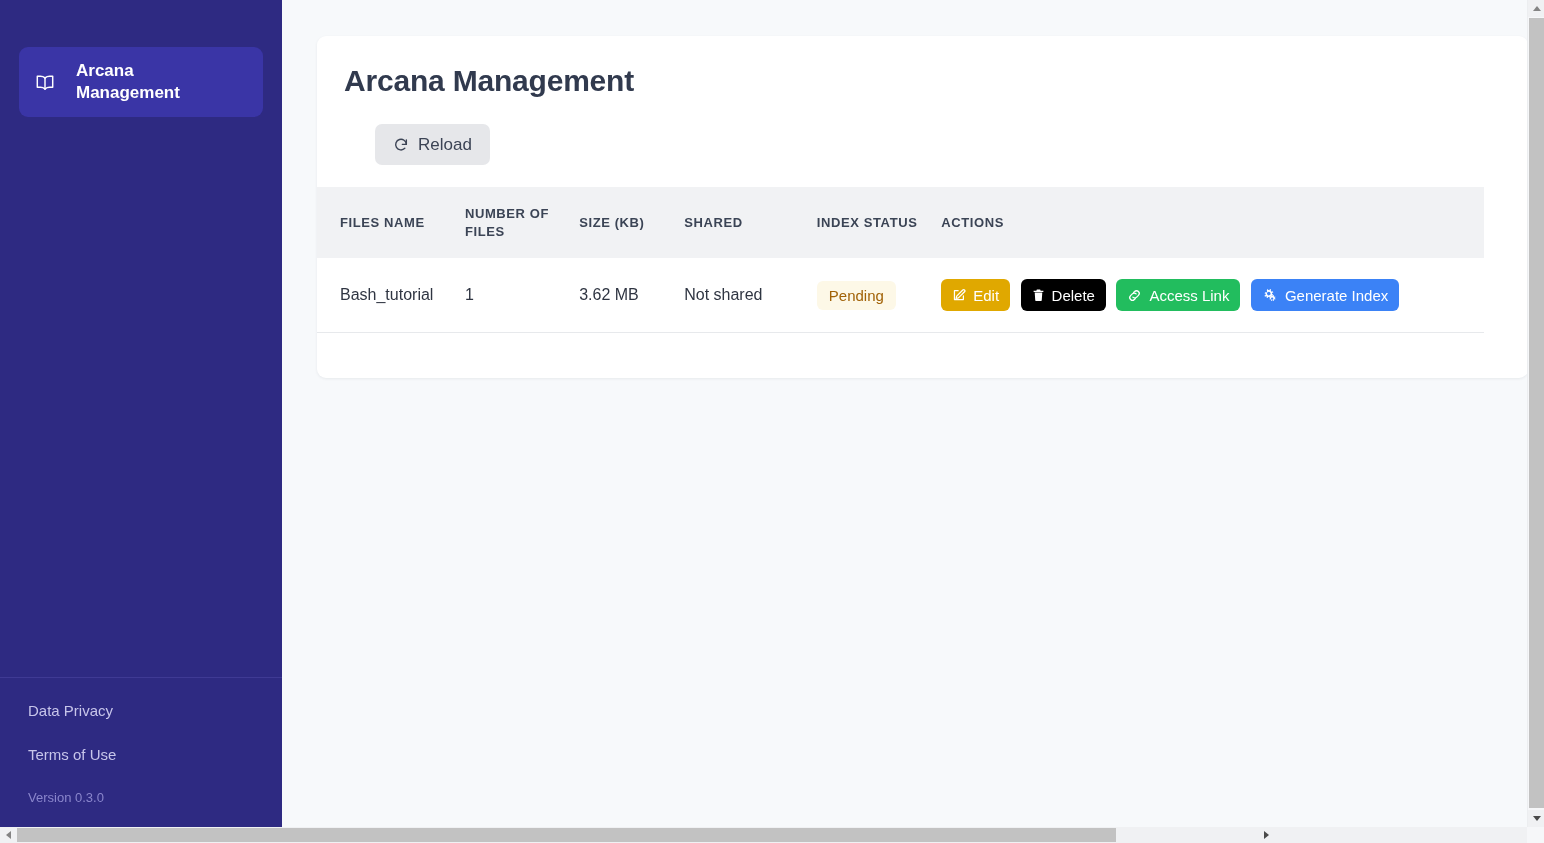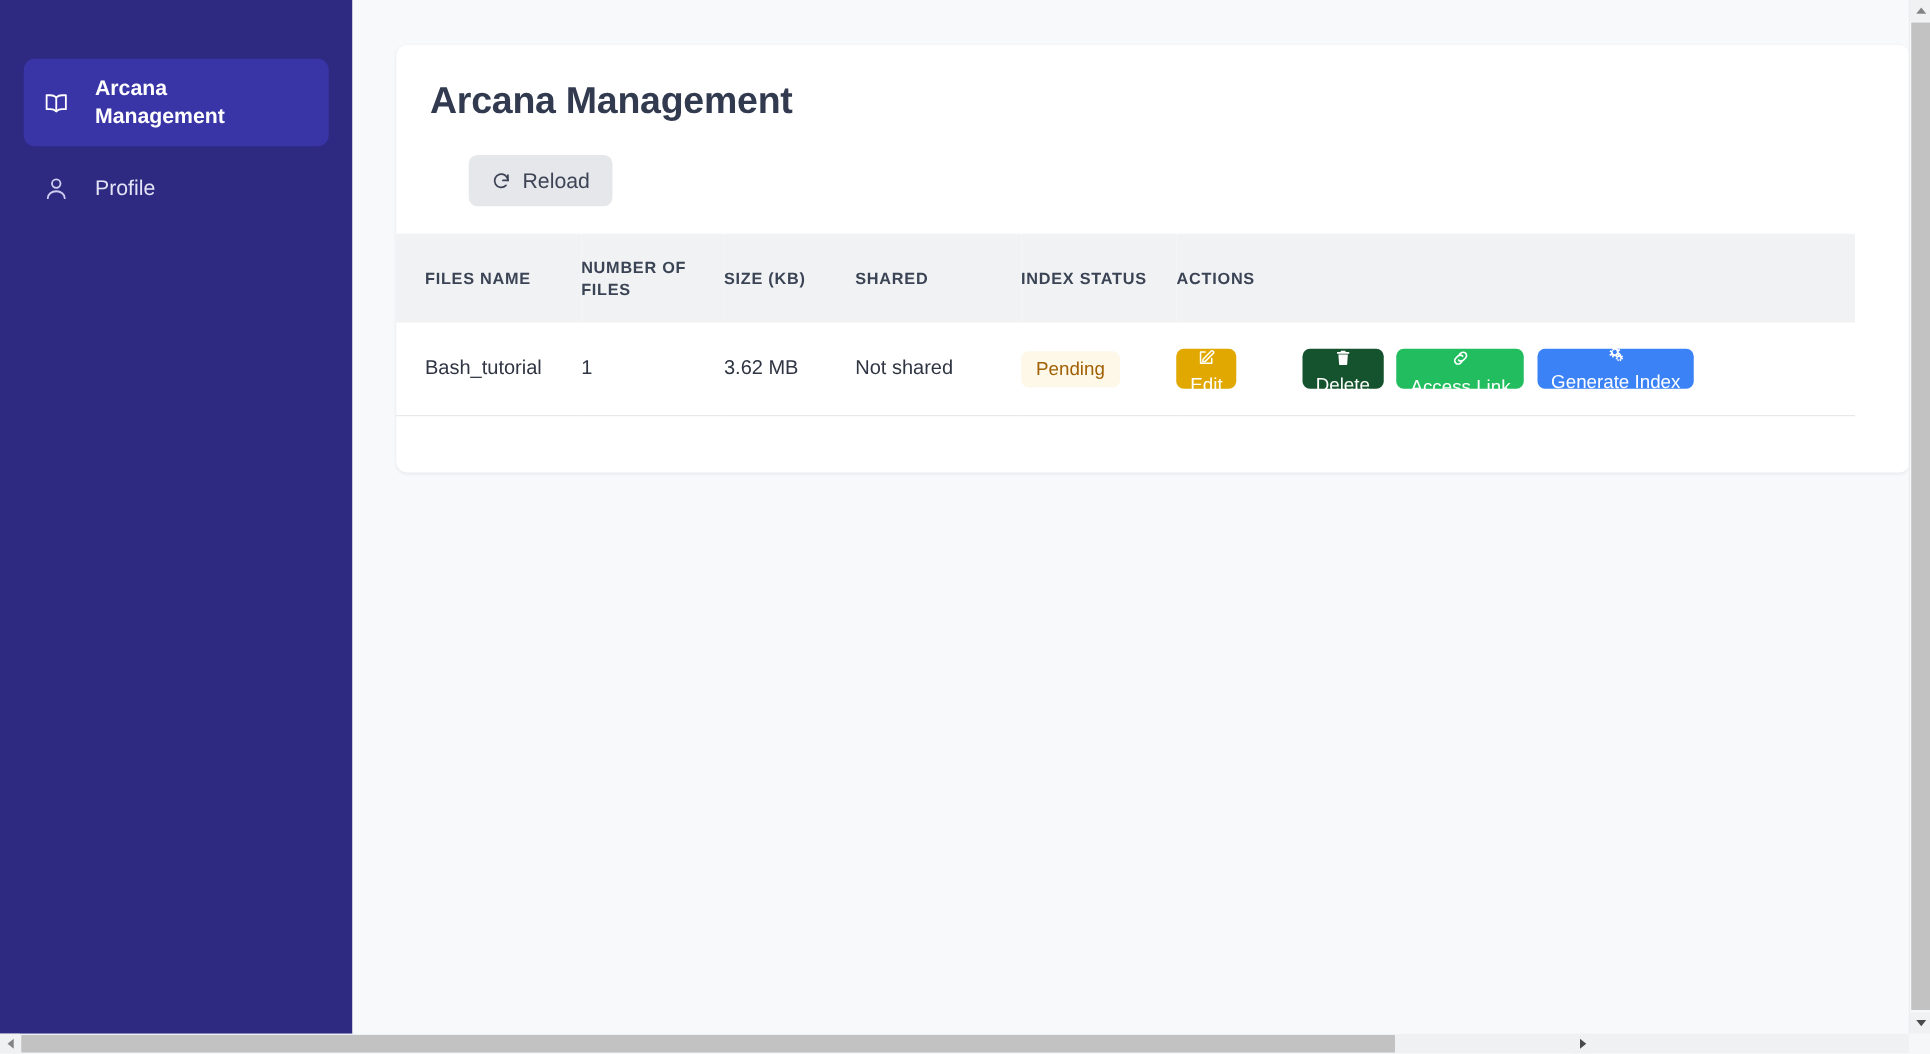--- a/index.html
+++ b/index.html
@@ -192,28 +192,27 @@
   .btn-action {
     display: inline-flex;
     align-items: center;
     gap: 7px;
     border: none;
     border-radius: 6px;
     color: #ffffff;
     font-size: 15px;
     font-family: "Liberation Sans", sans-serif;
     height: 32px;
-    padding: 0 11px;
+    padding: 16px 11px;
     margin-right: 6px;
     cursor: pointer;
     vertical-align: middle;
-    flex-direction: column;
   }
   .btn-edit   { background: #e0a800; }
-  .btn-delete { background: #14532d; margin-left: 42px; }
+  .btn-delete { background: #000000; }
   .btn-link   { background: #22bd5e; }
   .btn-index  { background: #3b82f6; justify-content: center; }
 
   .ic { display: inline-block; line-height: 0; }
 
   
   .vscroll {
     position: absolute;
     right: 0; top: 0;
     width: 17px;
@@ -283,32 +282,28 @@
         <span class="nav-icon">
           <svg width="22" height="22" viewBox="0 0 24 24" fill="none" stroke="currentColor" stroke-width="1.6" stroke-linecap="round" stroke-linejoin="round">
             <path d="M12 7.5C10.6 6.3 8.8 5.7 7 5.7H3.6v12.1H7c1.8 0 3.6.6 5 1.8"></path>
             <path d="M12 7.5c1.4-1.2 3.2-1.8 5-1.8h3.4v12.1H17c-1.8 0-3.6.6-5 1.8"></path>
             <path d="M12 7.5v12.1"></path>
           </svg>
         </span>
         <span class="nav-label">Arcana Management</span>
       </div>
 
-      <div class="nav-item">
-        <span class="nav-icon">
-          <svg width="22" height="22" viewBox="0 0 24 24" fill="none" stroke="currentColor" stroke-width="1.6" stroke-linecap="round" stroke-linejoin="round">
-            <circle cx="12" cy="7.5" r="3.7"></circle>
-            <path d="M4.6 20.2c0-3.6 3.3-6 7.4-6s7.4 2.4 7.4 6"></path>
-          </svg>
-        </span>
-        <span class="nav-label">Profile</span>
-      </div>
 
     </nav>
 
+    <div class="sidebar-footer">
+      <a class="footer-link">Data Privacy</a>
+      <a class="footer-link">Terms of Use</a>
+      <div class="footer-version">Version 0.3.0</div>
+    </div>
 
   </aside>
 
   <main class="main">
 
     <section class="card">
 
       <h1 class="page-title">Arcana Management</h1>
 
       <div class="toolbar">

